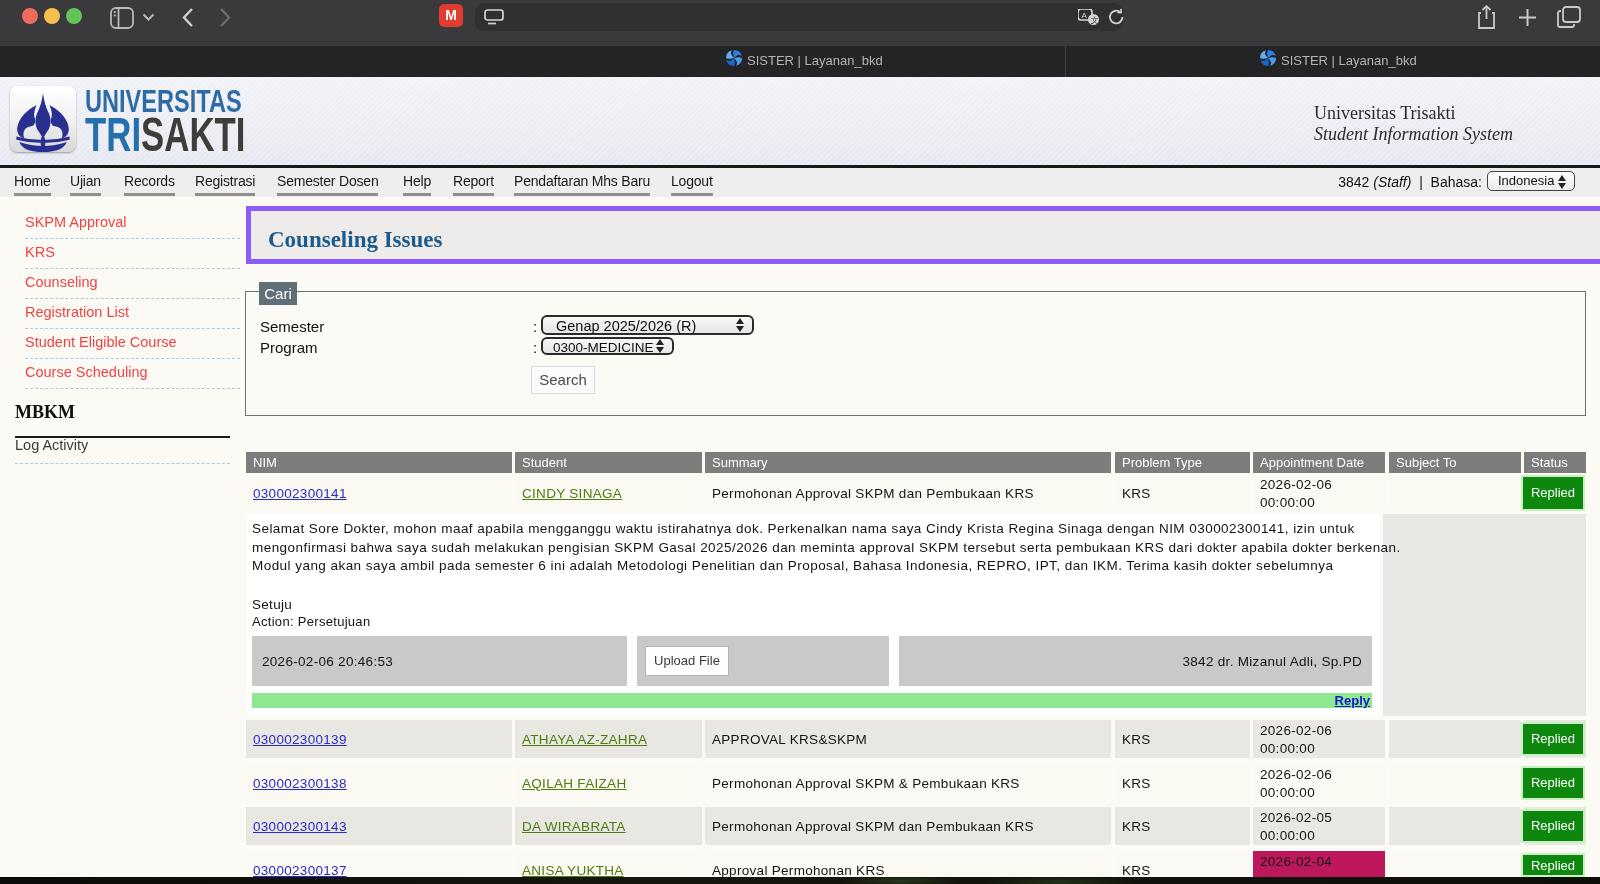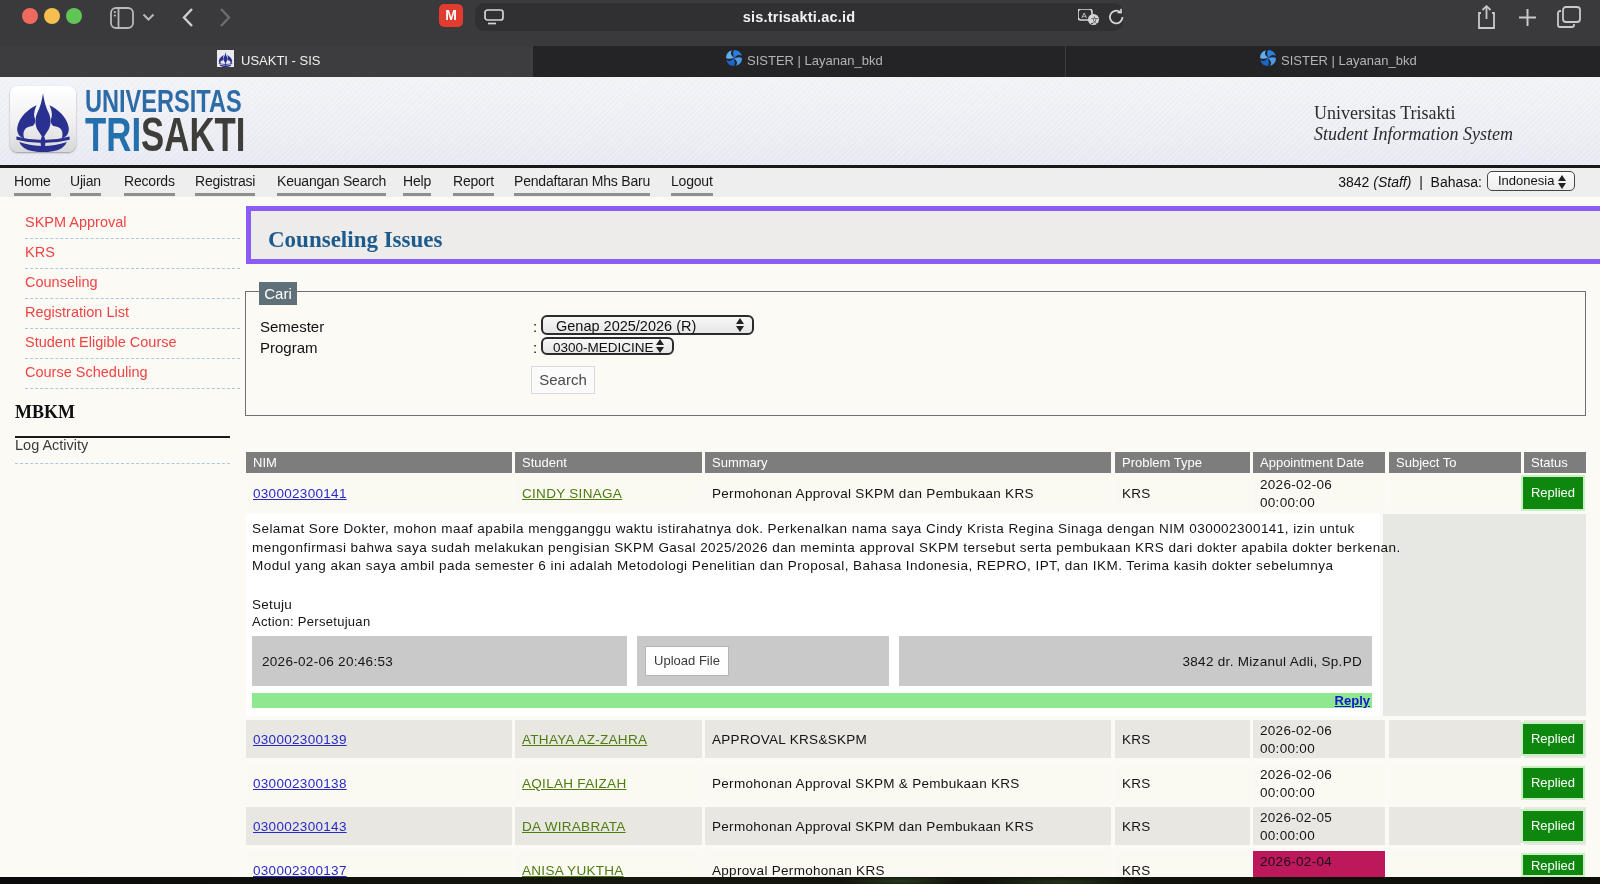--- a/index.html
+++ b/index.html
@@ -101,21 +101,20 @@
     </svg>
   <svg class="tbicon" style="left:219px; top:7px;" width="13" height="21" viewBox="0 0 13 21" fill="none" stroke="#6d6d6f" stroke-width="2.4">
       <path d="M2 2 L10 10.5 L2 19"></path>
     </svg>
   <div id="redext">M</div>
   <div id="urlpill">
     <svg class="tbicon" style="left:9px; top:6px;" width="20" height="16" viewBox="0 0 20 16" fill="none" stroke="#d5d5d7" stroke-width="1.7">
       <rect x="1" y="1" width="18" height="10" rx="2.5"></rect>
         <line x1="4" y1="14.5" x2="12" y2="14.5"></line>
     </svg>
-    <div id="urltext">sis.trisakti.ac.id</div>
     <svg class="tbicon" style="left:603px; top:6px;" width="22" height="16" viewBox="0 0 22 16" fill="#d5d5d7">
       <rect x="0" y="0" width="14" height="11" rx="3" fill="none" stroke="#d5d5d7" stroke-width="1.6"></rect>
       <text x="3.5" y="8.8" font-size="8" fill="#d5d5d7" font-family="Liberation Sans">A</text>
       <circle cx="15.5" cy="10.5" r="5.5" fill="#d5d5d7"></circle>
         <text x="12.8" y="13.6" font-size="8" fill="#303032" font-family="Liberation Sans">文</text>
     </svg>
     <svg class="tbicon" style="left:633px; top:5px;" width="17" height="18" viewBox="0 0 17 18" fill="none" stroke="#d5d5d7" stroke-width="1.8">
       <path d="M14.5 9 a6.3 6.3 0 1 1 -2.2 -4.8"></path>
         <path d="M13 0.8 L13.1 4.6 L9.5 4.4" stroke-width="1.6"></path>
     </svg>
@@ -129,34 +128,20 @@
       <line x1="9.5" y1="1" x2="9.5" y2="18"></line>
       <line x1="1" y1="9.5" x2="18" y2="9.5"></line>
     </svg>
   <svg class="tbicon" style="left:1557px; top:6px;" width="24" height="22" viewBox="0 0 24 22" fill="none" stroke="#c9c9cb" stroke-width="1.8">
     <rect x="6" y="1" width="17" height="15" rx="3"></rect>
       <path d="M4 5 H3 a2 2 0 0 0 -2 2 V19 a2 2 0 0 0 2 2 H15 a2 2 0 0 0 2 -2 V18"></path>
   </svg>
 </div>
 
 <div id="tabbar">
-  <div id="tab1">
-    <svg style="position:absolute; left:217px; top:4px;" width="17" height="17" viewBox="0 0 72 72">
-      <rect width="72" height="72" fill="#e9e9ee"></rect>
-      <g fill="#2a3090">
-      <path d="M36 8 C34.5 18 32.5 24 29.5 30 C26.5 37 27.5 45 31.5 50 L36 57 L40.5 50 C44.5 45 45.5 37 42.5 30 C39.5 24 37.5 18 36 8 Z"></path>
-      <path d="M29 21 C20 25 10 34 8 45 C7 51.5 10.5 56 15.5 57 C13 50 16.5 44.5 23 44 C27.5 43.2 28.5 38 26.5 33.5 C25.8 29.8 27.2 24.5 29 21 Z"></path>
-      <path d="M43 21 C52 25 62 34 64 45 C65 51.5 61.5 56 56.5 57 C59 50 55.5 44.5 49 44 C44.5 43.2 43.5 38 45.5 33.5 C46.2 29.8 44.8 24.5 43 21 Z"></path>
-      <path d="M7 55 Q36 63 65 55 L65 58.5 Q36 66 7 58.5 Z"></path>
-      <path d="M10 61 Q36 70 62 61 Q59 68.5 48 71 Q36 73.5 24 71 Q13 68.5 10 61 Z"></path>
-      <path d="M36 53 C32.5 58 32.5 64 36 71 C39.5 64 39.5 58 36 53 Z"></path>
-      </g>
-    </svg>
-    <div class="tabtitle" style="left:241px;">USAKTI - SIS</div>
-  </div>
   <div id="tab2">
     <svg style="position:absolute; left:193px; top:4px;" width="16" height="16" viewBox="0 0 16 16" fill="#2a7de1">
       <path d="M8 0 a8 8 0 0 1 7.8 6.2 a4.2 4.2 0 0 0 -7 2 A8 8 0 0 1 8 0 Z"></path>
       <path d="M16 8 a8 8 0 0 1 -6.2 7.8 a4.2 4.2 0 0 0 -2 -7 A8 8 0 0 1 16 8 Z" fill="#4a9ae8"></path>
       <path d="M8 16 a8 8 0 0 1 -7.8 -6.2 a4.2 4.2 0 0 0 7 -2 A8 8 0 0 1 8 16 Z" fill="#1b66c9"></path>
       <path d="M0 8 a8 8 0 0 1 6.2 -7.8 a4.2 4.2 0 0 0 2 7 A8 8 0 0 1 0 8 Z" fill="#62aced"></path>
     </svg>
     <div class="tabtitle tabdim" style="left:214px;">SISTER | Layanan_bkd</div>
   </div>
   <div id="tab3">
@@ -187,21 +172,21 @@
     <div id="logotext1">UNIVERSITAS</div>
     <div id="logotext2"><span class="tri">TRI</span>SAKTI</div>
     <div id="mhright">Universitas Trisakti<br><span class="it">Student Information System</span></div>
   </div>
   <div id="blackline"></div>
   <div id="navbar">
     <span class="nav" style="left:14px;">Home</span>
     <span class="nav" style="left:70px;">Ujian</span>
     <span class="nav" style="left:124px;">Records</span>
     <span class="nav" style="left:195px;">Registrasi</span>
-    <span class="nav" style="left:277px;">Keuangan Search</span>
+    <span class="nav" style="left:277px;">Semester Dosen</span>
     <span class="nav" style="left:403px;">Help</span>
     <span class="nav" style="left:453px;">Report</span>
     <span class="nav" style="left:514px;">Pendaftaran Mhs Baru</span>
     <span class="nav" style="left:671px;">Logout</span>
     <span id="navinfo">3842 <i>(Staff)</i> &nbsp;|&nbsp; Bahasa:</span>
     <div id="langsel">Indonesia<span class="arr" style="position:absolute; right:7px; top:3px; width:9px; height:14px;"></span></div>
   </div>
 
   <div class="sb" style="top:132px;">SKPM Approval</div>
   <div class="sb" style="top:162px;">KRS</div>

